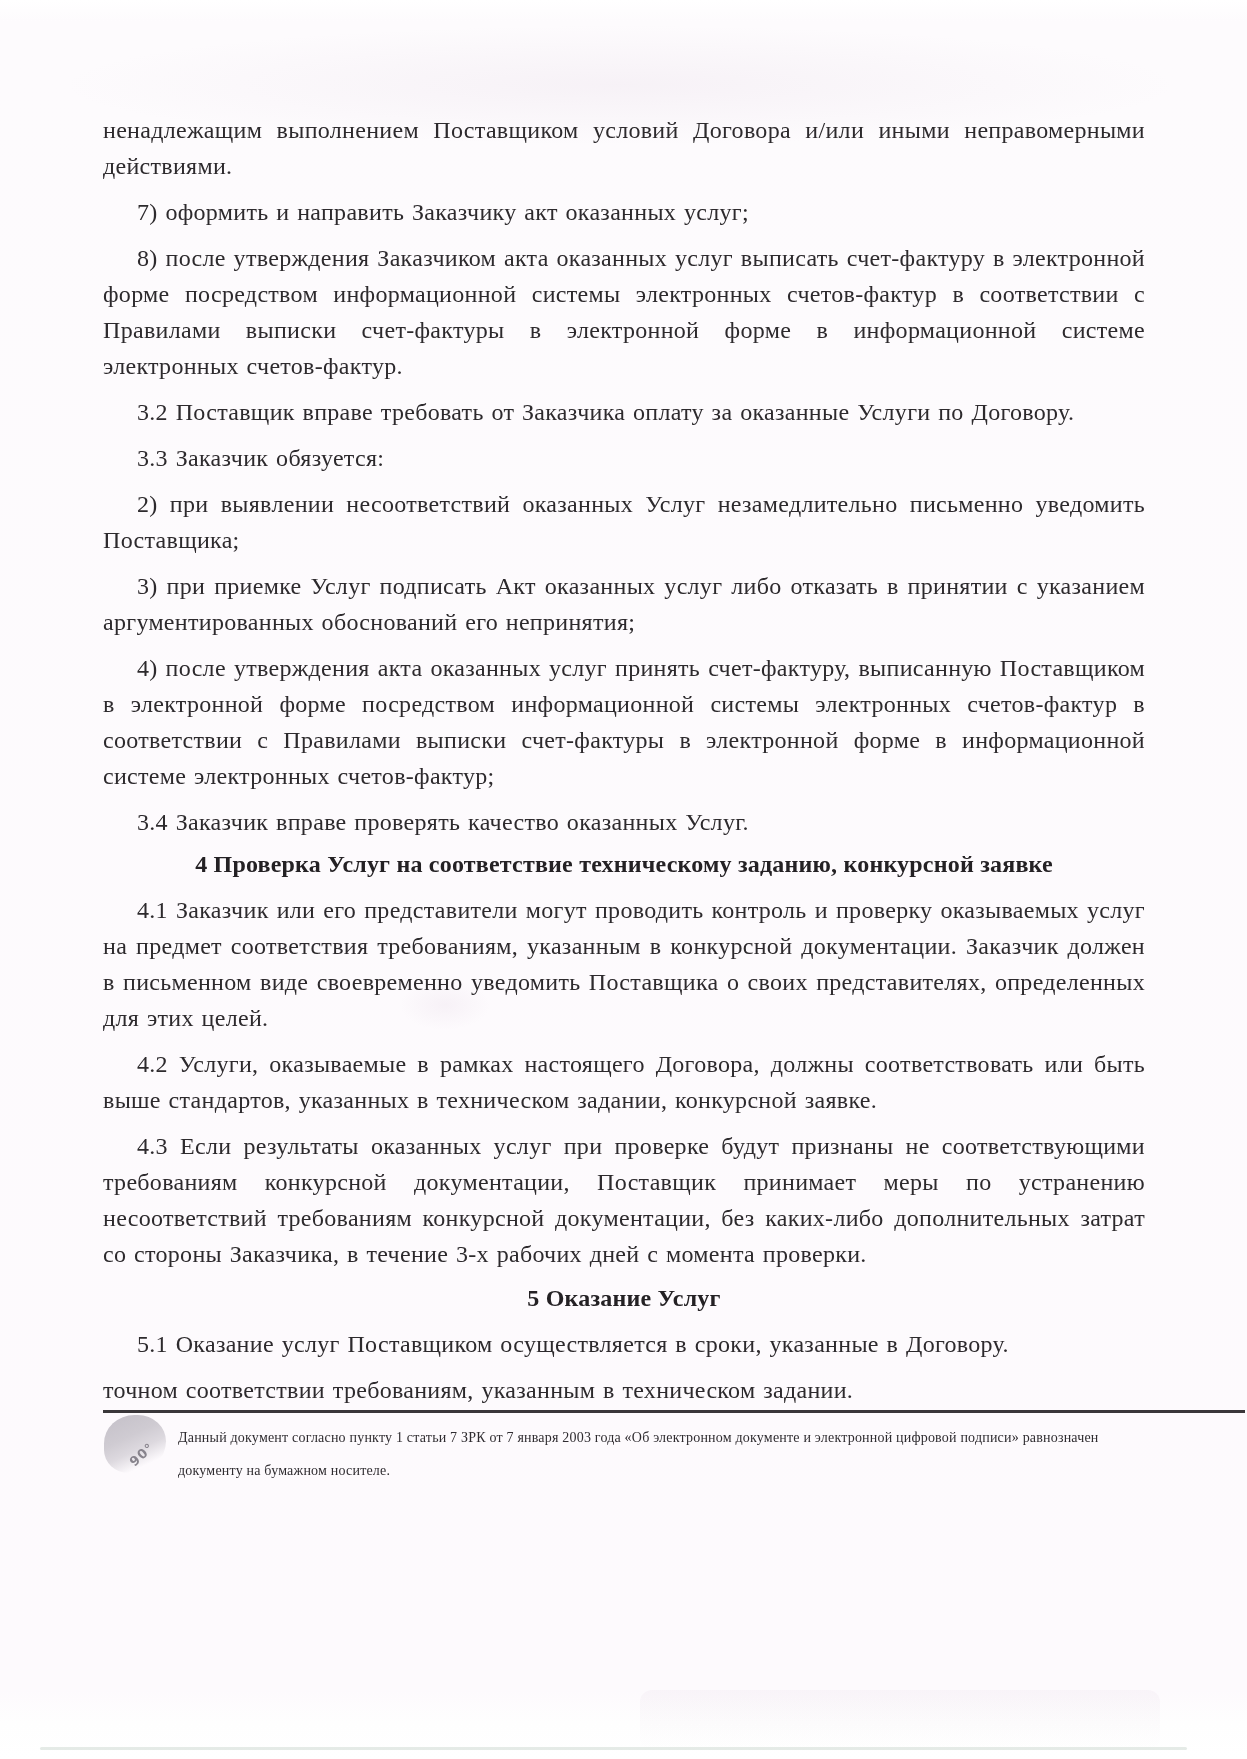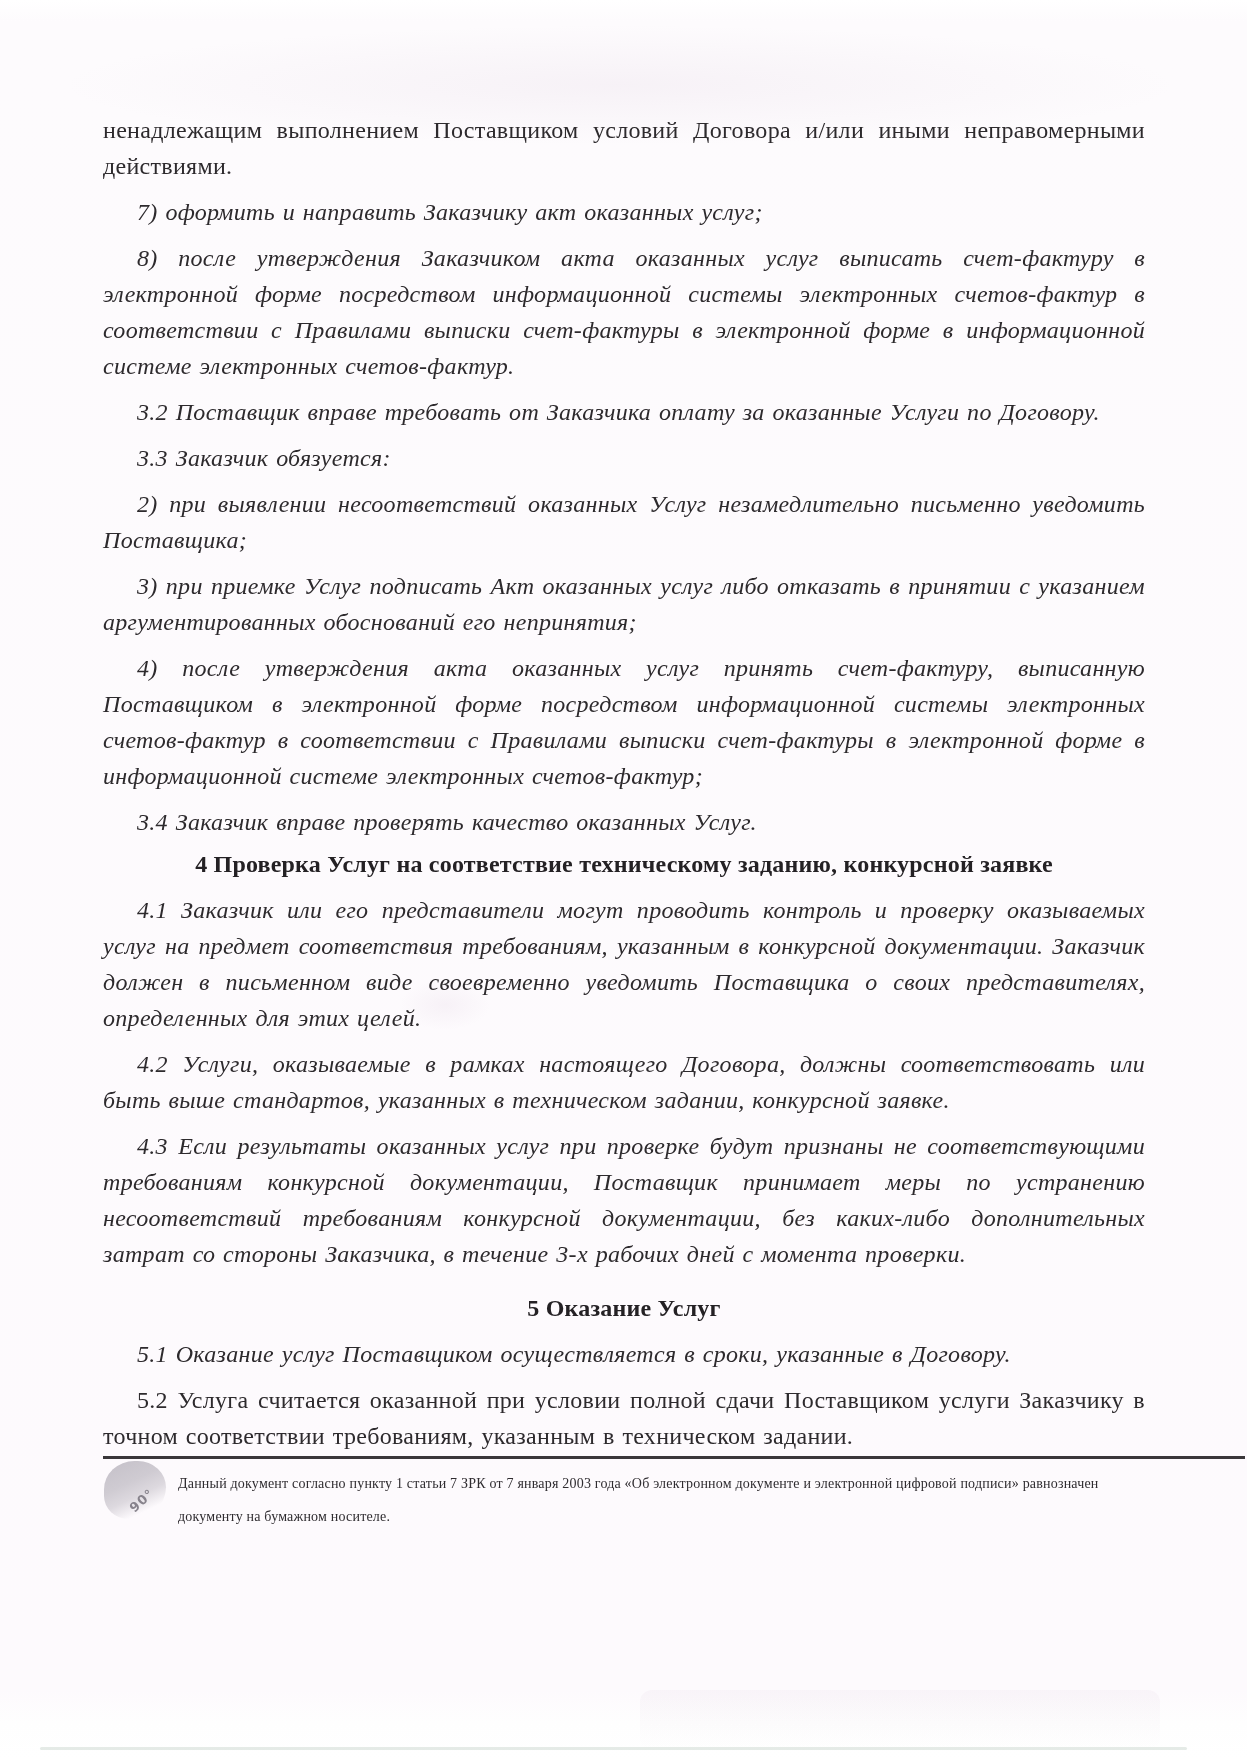--- a/index.html
+++ b/index.html
@@ -40,33 +40,33 @@
 
   .para {
     margin: 10px 0 0 0;
     font-size: 24px;
     line-height: 36px;
     text-align: justify;
     letter-spacing: 0.3px;
     word-spacing: 1.5px;
   }
   .para.first { margin-top: 0; }
-  .para.indent { text-indent: 34px; font-style: italic; }
+  .para.indent { text-indent: 34px; }
 
   .heading {
     margin: 10px 0 0 0;
     font-size: 24px;
     line-height: 36px;
     font-weight: bold;
     text-align: center;
     color: #242124;
     letter-spacing: 0.2px;
   }
   .heading.h4 { margin-top: 6px; }
-  .heading.h5 { margin-top: 18px; }
+  .heading.h5 { margin-top: 8px; }
 
   
   .last-para .l1 {
     display: block;
     text-indent: 34px;
     text-align: justify;
     text-align-last: justify;
   }
   .last-para .l2row {
     display: block;
@@ -136,21 +136,20 @@
       <p class="para indent">3) при приемке Услуг подписать Акт оказанных услуг либо отказать в принятии с указанием аргументированных обоснований его непринятия;</p>
       <p class="para indent">4) после утверждения акта оказанных услуг принять счет-фактуру, выписанную Поставщиком в электронной форме посредством информационной системы электронных счетов-фактур в соответствии с Правилами выписки счет-фактуры в электронной форме в информационной системе электронных счетов-фактур;</p>
       <p class="para indent">3.4 Заказчик вправе проверять качество оказанных Услуг.</p>
       <p class="heading h4">4 Проверка Услуг на соответствие техническому заданию, конкурсной заявке</p>
       <p class="para indent">4.1 Заказчик или его представители могут проводить контроль и проверку оказываемых услуг на предмет соответствия требованиям, указанным в конкурсной документации. Заказчик должен в письменном виде своевременно уведомить Поставщика о своих представителях, определенных для этих целей.</p>
       <p class="para indent">4.2 Услуги, оказываемые в рамках настоящего Договора, должны соответствовать или быть выше стандартов, указанных в техническом задании, конкурсной заявке.</p>
       <p class="para indent">4.3 Если результаты оказанных услуг при проверке будут признаны не соответствующими требованиям конкурсной документации, Поставщик принимает меры по устранению несоответствий требованиям конкурсной документации, без каких-либо дополнительных затрат со стороны Заказчика, в течение 3-х рабочих дней с момента проверки.</p>
       <p class="heading h5">5 Оказание Услуг</p>
       <p class="para indent">5.1 Оказание услуг Поставщиком осуществляется в сроки, указанные в Договору.</p>
       <p class="para last-para">
-        <span class="l1">5.2 Услуга считается оказанной при условии полной сдачи Поставщиком услуги Заказчику в</span>
         <span class="l2row"><span class="l2">точном соответствии требованиям, указанным в техническом задании.</span></span>
       </p>
       <div class="footer">
         <span class="stamp">
           <span class="stamp-cap"></span>
           <span class="stamp-glyph">90°</span>
         </span>
         <p class="footer-text">Данный документ согласно пункту 1 статьи 7 ЗРК от 7 января 2003 года «Об электронном документе и электронной цифровой подписи» равнозначен документу на бумажном носителе.</p>
       </div>
     </div>

